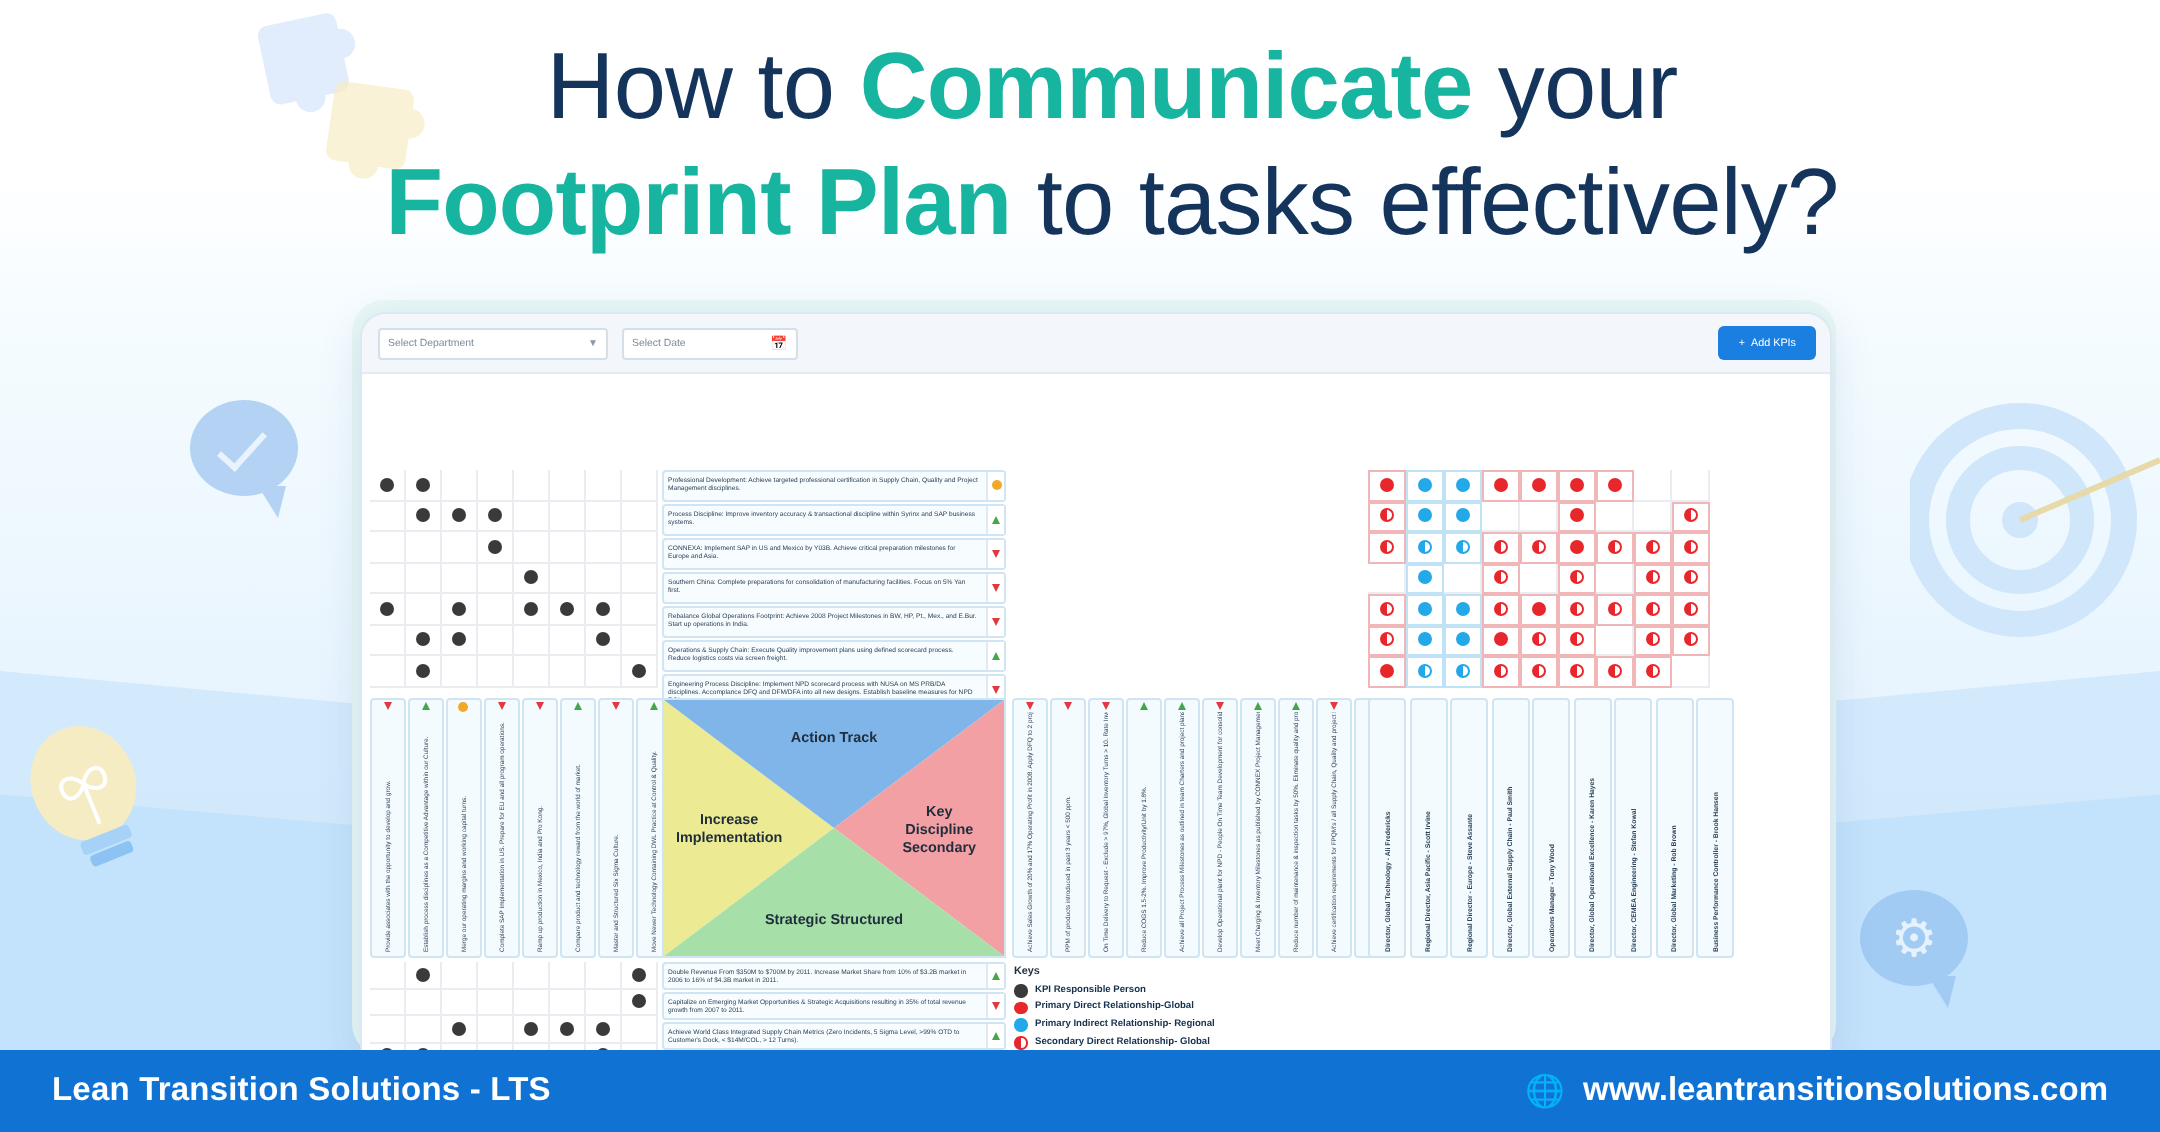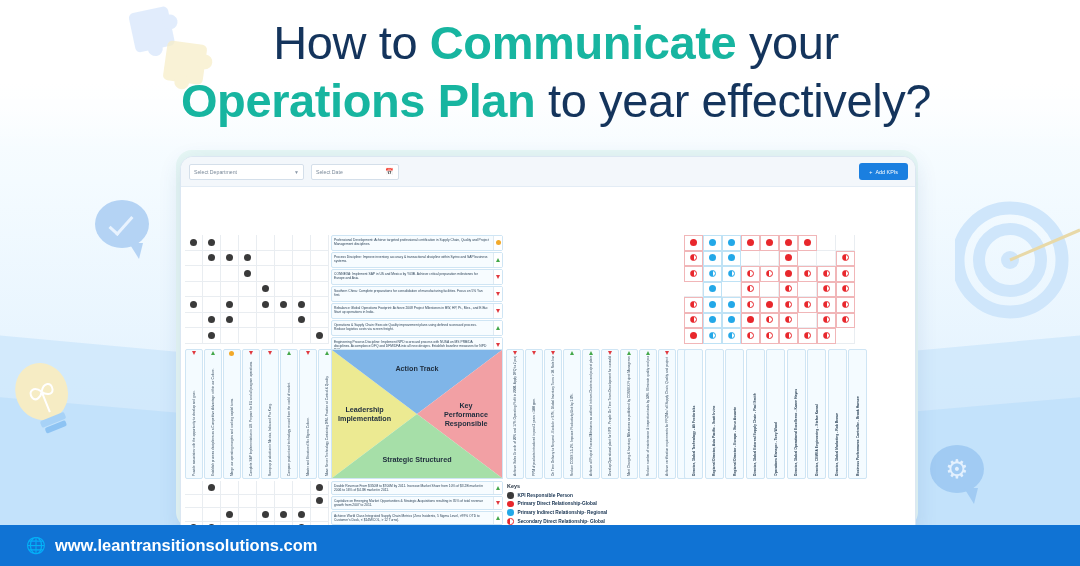--- a/index.html
+++ b/index.html
@@ -241,21 +241,21 @@
   <div class="deco" style="left:930px; top:445px; opacity:.85;">
     <div class="bubble" style="background:#9cc8f2;">
       <div class="tail" style="border-top-color:#9cc8f2;"></div>
       <div class="gear-glyph">⚙</div>
     </div>
   </div>
 </div>
 
 <div class="headline">
   <div class="l1"><span>How to </span><b>Communicate</b><span> your</span></div>
-  <div class="l2"><b>Operations Plan</b><span> to year effectively?</span></div>
+  <div class="l2"><b>Footprint Plan</b><span> to tasks effectively?</span></div>
 </div>
 
 <div class="app-shadow"></div>
 <div class="app-card">
 
   <div class="toolbar">
     <div class="select-box">
       <span>Select Department</span>
       <span class="caret">▼</span>
     </div>
@@ -625,32 +625,32 @@
           <div class="vbadge">
             <div class="tri-up"></div>
           </div>
           <div class="vtxt">Move Newer Technology Containing DWL Practice at Control &amp; Quality.</div>
         </div>
       </div>
 
     <div class="diamond-wrap" style="left:150px; top:162px; width:172px; height:130px;">
       <div class="dq left">
         <div>
-          <div>Leadership</div>
+          <div>Increase</div>
           <div>Implementation</div>
         </div>
       </div>
       <div class="dq top">
         <span>Action Track</span>
       </div>
       <div class="dq right">
         <div>
           <div>Key</div>
-          <div>Performance</div>
-          <div>Responsible</div>
+          <div>Discipline</div>
+          <div>Secondary</div>
         </div>
       </div>
       <div class="dq bottom">
         <span>Strategic Structured</span>
       </div>
     </div>
 
     <div class="vrow" id="kpiCols" style="position:absolute; left:325px; top:162px; height:130px;">
         <div class="vcol" style="width: 17.5px; height: 130px;">
           <div class="vbadge">
@@ -857,17 +857,18 @@
             <div class="kd" style="border: 1.6px solid rgb(35, 168, 232); background-image: linear-gradient(90deg, rgb(35, 168, 232) 50%, rgb(255, 255, 255) 50%);"></div>
             <span class="lbl">Secondary Indirect Relationship- Regional</span>
           </div>
         </div>
     </div>
 
   </div>
 </div>
 
 <div class="footer">
+  <div class="brand">Lean Transition Solutions - LTS</div>
   <div class="site">
     <span class="globe">🌐</span>
     <span>www.leantransitionsolutions.com</span>
   </div>
 </div>
 
 </body></html>

